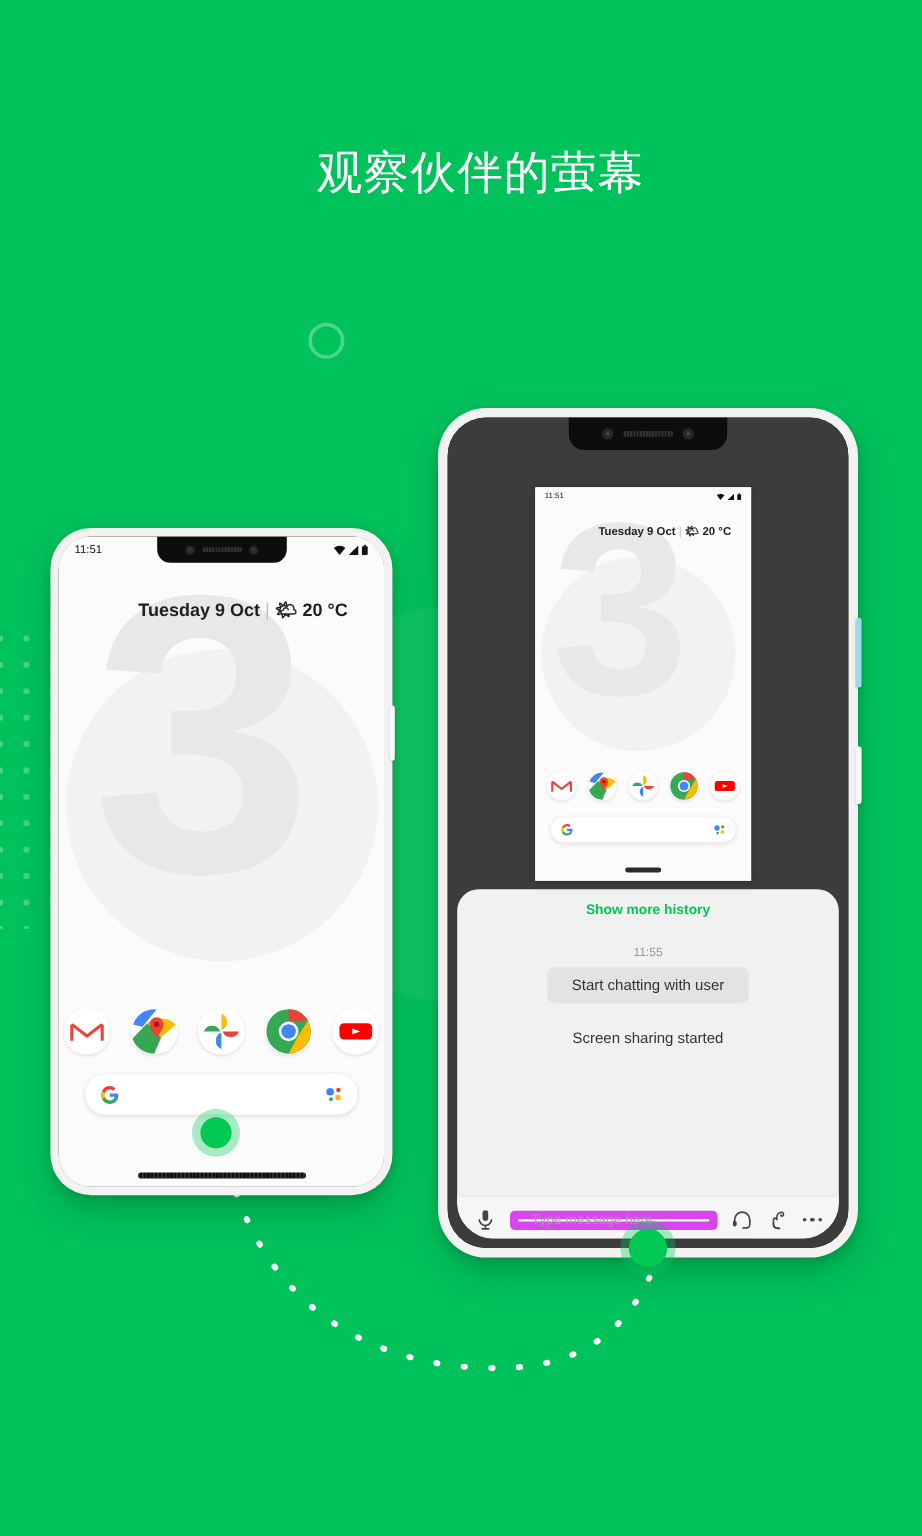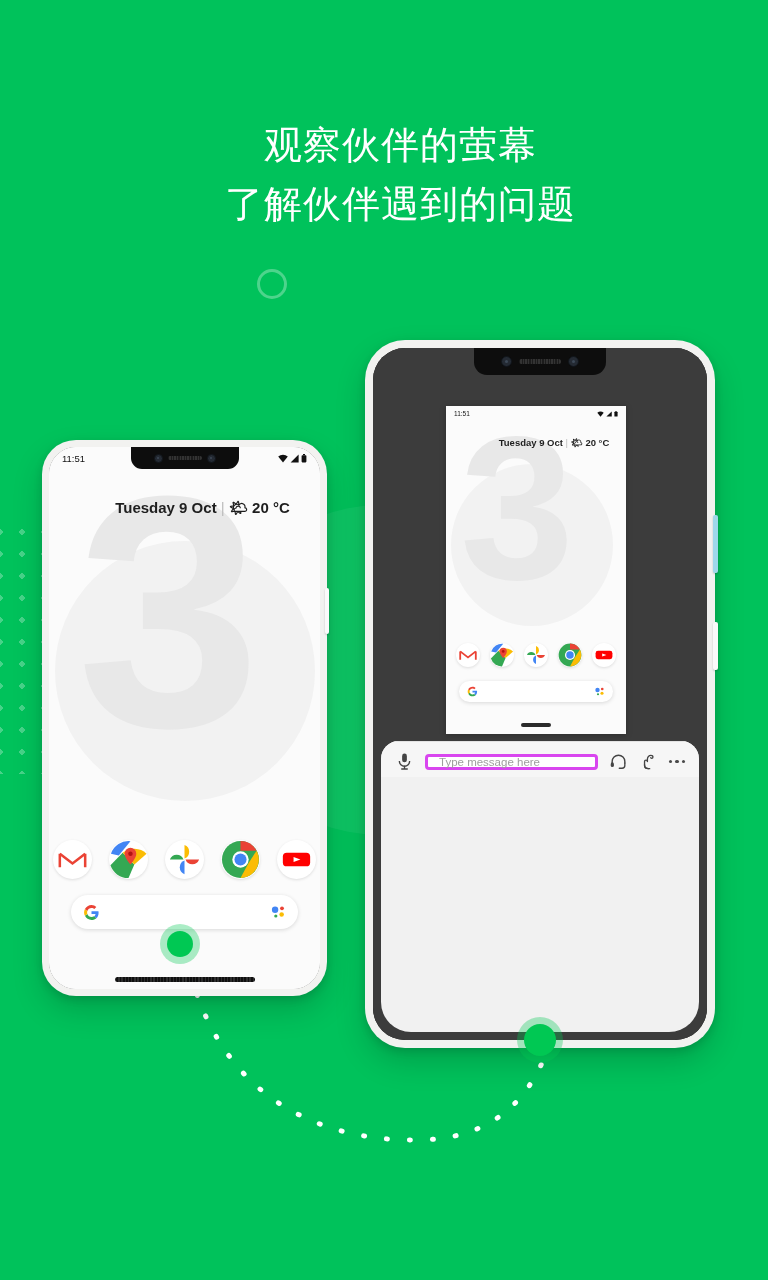--- a/index.html
+++ b/index.html
@@ -168,42 +168,41 @@
   #chat-body { flex:1; display:flex; flex-direction:column; align-items:center;
     padding-top:12px; }
   #show-more { color:#00c853; font-size:11.5px; font-weight:600; margin-bottom:24px; }
   #msg-time { color:#9a9a9a; font-size:10px; margin-bottom:6px; }
   #msg-bubble { background:#e3e3e3; border-radius:6px; padding:8px 20px;
     font-size:12.5px; color:#333; margin-bottom:22px; }
   #msg-status { font-size:12.5px; color:#333; }
 
   #chat-toolbar { display:flex; align-items:center; gap:11px;
     padding:10px 14px 6px; border-top:1px solid #e3e3e3; background:#f6f6f6; }
-  #msg-input { flex:1; height:16px; background:#fff; border:3px solid #d946ef;
+  #msg-input { flex:1; height:16px; background:#fff; border:7px solid #d946ef;
     border-radius:4px; display:flex; align-items:center; padding:0 11px;
     font-size:11.5px; color:#9e9e9e; }
   .tb-icon { width:19px; height:19px; flex:0 0 auto; }
 
   .dots3 { display:flex; gap:3px; align-items:center; }
   .dots3 span { width:3.4px; height:3.4px; border-radius:50%; background:#4a4a4a; }
 </style>
 </head>
 <body>
 
 <div id="dot-grid"></div>
 <div id="blob"></div>
 <div id="ring"></div>
 
 <svg id="arc" viewBox="0 0 768 230">
   <path d="M185 20 C 215 175, 330 212, 420 210 C 510 208, 545 150, 560 75" fill="none" stroke="#ffffff" stroke-width="5" stroke-linecap="round" stroke-dasharray="1 22"></path>
 </svg>
 
 <div id="heading">
   <div>观察伙伴的萤幕</div>
-  <div>了解伙伴遇到的问题</div>
 </div>
 
 <div class="phone" id="phone-left">
   <div class="body-shell"></div>
   <div class="side-btn" style="right:-2px; top:148px; width:4px; height:46px;"></div>
   <div class="bezel">
     <div class="screen">
 
       <div class="wallpaper">
         <div class="wp-arc"></div>
@@ -402,20 +401,26 @@
             <circle cx="16" cy="12.5" r="3.1" fill="#fbbc04"></circle>
             <circle cx="8" cy="14.5" r="2.2" fill="#34a853"></circle>
           </svg>
         </div>
 
         <div class="gesture-pill"></div>
       </div>
 
       <div id="chat-panel">
 
+        <div id="chat-body">
+          <div id="show-more">Show more history</div>
+          <div id="msg-time">11:55</div>
+          <div id="msg-bubble">Start chatting with user</div>
+          <div id="msg-status">Screen sharing started</div>
+        </div>
 
         <div id="chat-toolbar">
           <svg class="tb-icon" viewBox="0 0 24 24">
             <rect x="9" y="2" width="6" height="11" rx="3" fill="#444"></rect>
             <path d="M5.5 11.5a6.5 6.5 0 0 0 13 0" fill="none" stroke="#444" stroke-width="1.7"></path>
             <path d="M12 18v3.5 M8.5 21.5h7" stroke="#444" stroke-width="1.7" fill="none" stroke-linecap="round"></path>
           </svg>
           <div id="msg-input">
             <span>Type message here</span>
           </div>

